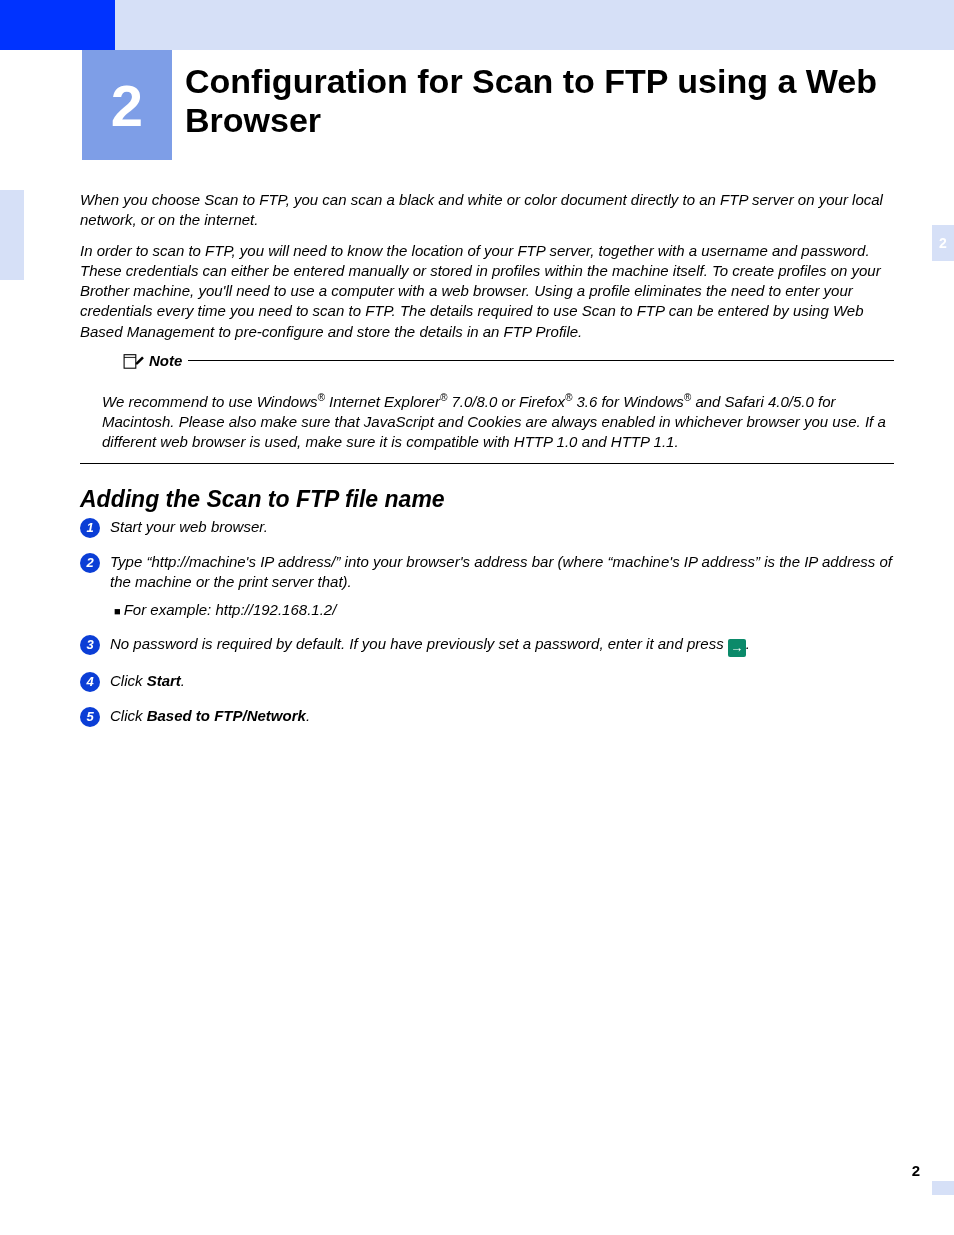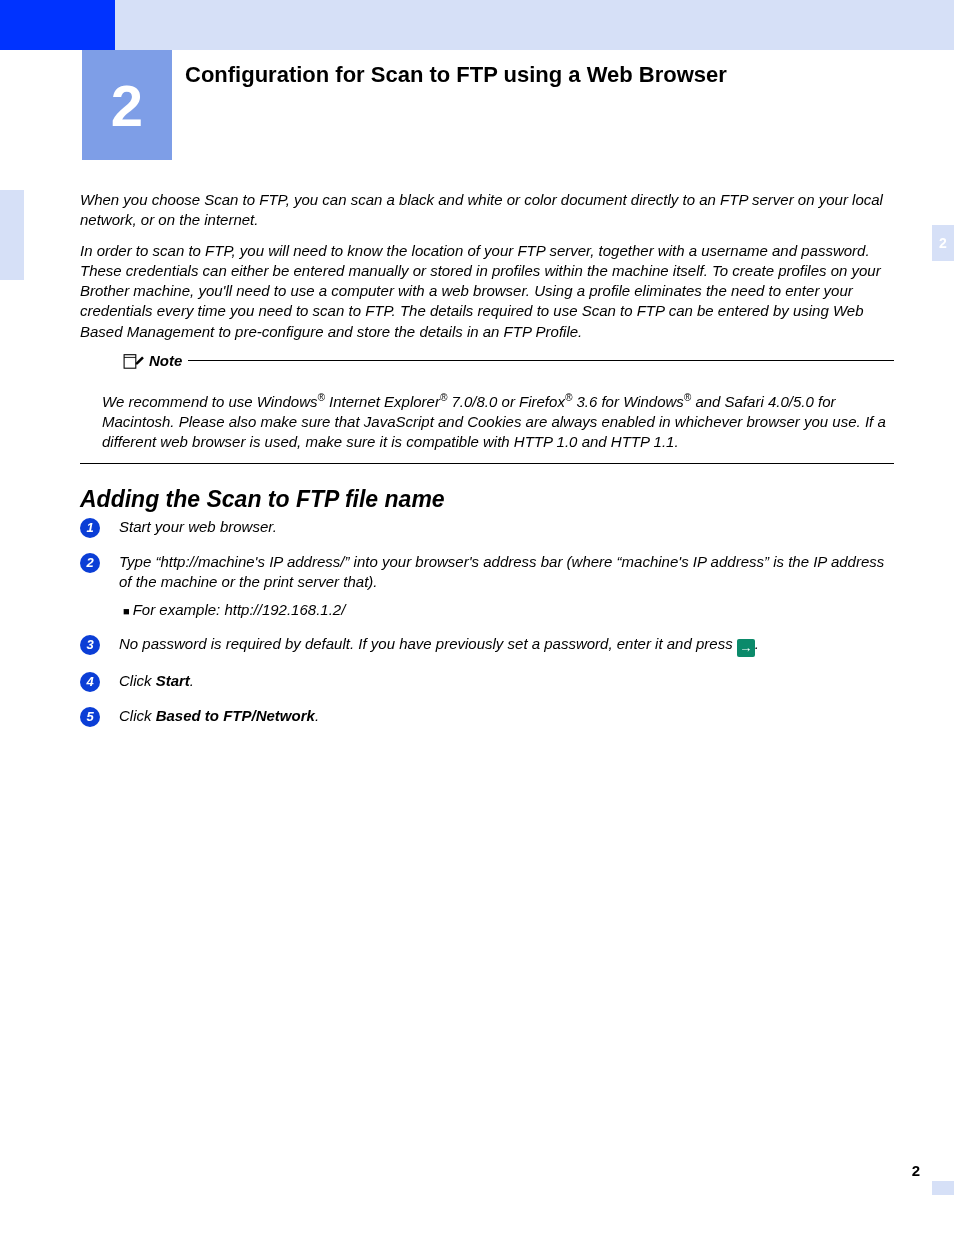--- a/index.html
+++ b/index.html
@@ -1,38 +1,38 @@
 <!DOCTYPE html>
 <html><head>
   <meta charset="utf-8">
   <style>
     * { margin: 0; padding: 0; box-sizing: border-box; }
     html, body { width: 954px; height: 1235px; font-family: Arial, Helvetica, sans-serif; background: #fff; color: #000; }
     .top-band { position: absolute; top: 0; left: 0; width: 115px; height: 50px; background: #0033ff; }
     .top-band-light { position: absolute; top: 0; left: 115px; right: 0; height: 50px; background: #d6e0f7; }
     .chapter-block { position: absolute; top: 50px; left: 82px; width: 90px; height: 110px; background: #7e9ee7; display: flex; align-items: center; justify-content: center; }
     .chapter-num { color: #fff; font-size: 58px; font-weight: bold; font-family: Arial, sans-serif; }
-    .chapter-title { position: absolute; top: 62px; left: 185px; right: 60px; font-size: 22px; font-weight: bold; line-height: 1.15; }
+    .chapter-title { position: absolute; top: 62px; left: 185px; right: 60px; font-size: 34px; font-weight: bold; line-height: 1.15; }
     .side-left { position: absolute; top: 190px; left: 0; width: 24px; height: 90px; background: #d6e0f7; }
     .side-tab { position: absolute; top: 225px; right: 0; width: 22px; height: 36px; background: #d6e0f7; display: flex; align-items: center; justify-content: center; }
     .side-tab span { color: #fff; font-weight: bold; font-size: 14px; }
     .body-area { position: absolute; top: 190px; left: 80px; right: 60px; font-style: italic; }
     .para { font-size: 15px; line-height: 1.35; margin-bottom: 10px; }
     .note-wrap { margin-top: 8px; }
     .note-header { display: flex; align-items: center; padding-left: 43px; }
     .note-icon { width: 22px; height: 18px; margin-right: 4px; }
     .note-label { font-size: 15px; font-weight: bold; }
     .note-line-top { flex: 1; border-bottom: 1px solid #000; margin-left: 6px; }
     .note-body { font-size: 15px; line-height: 1.35; margin: 21px 0 10px 22px; }
     .note-line-bottom { border-bottom: 1px solid #000; margin-bottom: 22px; }
     .reg { font-size: 10px; vertical-align: super; }
     .section-h { font-size: 23px; font-weight: bold; margin-bottom: 4px; }
     .step { display: flex; margin-bottom: 14px; font-size: 15px; line-height: 1.35; }
     .circle { flex: 0 0 20px; width: 20px; height: 20px; border-radius: 50%; background: #0b3ed6; color: #fff; font-weight: bold; font-size: 13px; display: flex; align-items: center; justify-content: center; margin-right: 10px; margin-top: 1px; }
-    .step-body { flex: 1; margin-left: 9px; }
+    .step-body { flex: 1; }
     .sub { margin-top: 8px; margin-left: 4px; }
     .sub::before { content: "■ "; font-size: 11px; }
     .arrow-btn { display: inline-flex; width: 18px; height: 18px; background: #0b8a6a; color: #fff; align-items: center; justify-content: center; font-size: 13px; font-weight: bold; vertical-align: -3px; border-radius: 2px; }
     .page-num { position: absolute; bottom: 56px; right: 34px; font-size: 15px; font-weight: bold; }
     .page-tab { position: absolute; bottom: 40px; right: 0; width: 22px; height: 14px; background: #d6e0f7; }
   </style>
 </head>
 <body>
 
 <div class="top-band"></div>

